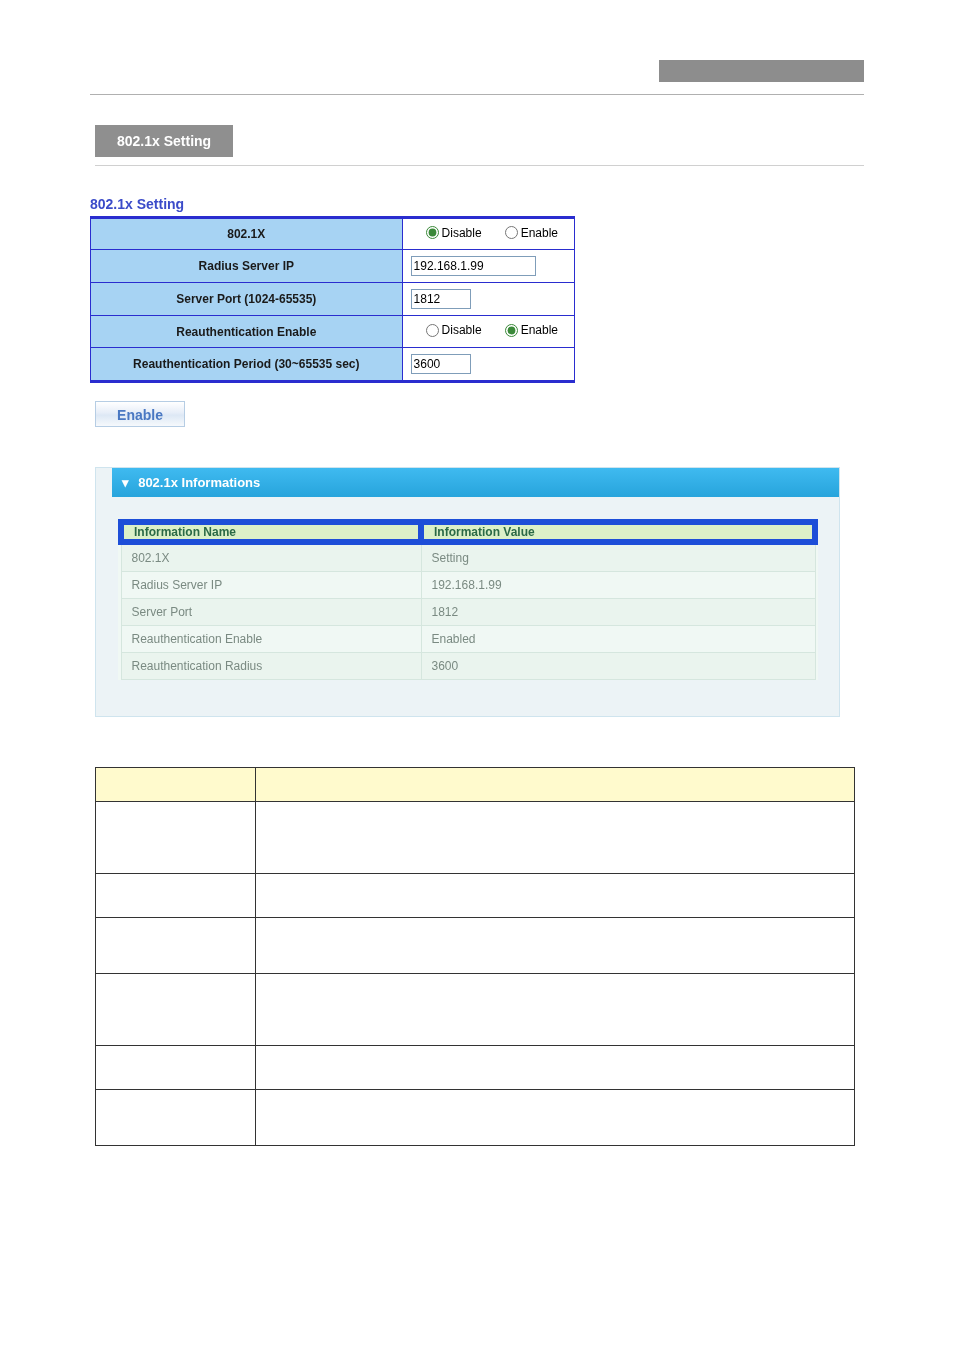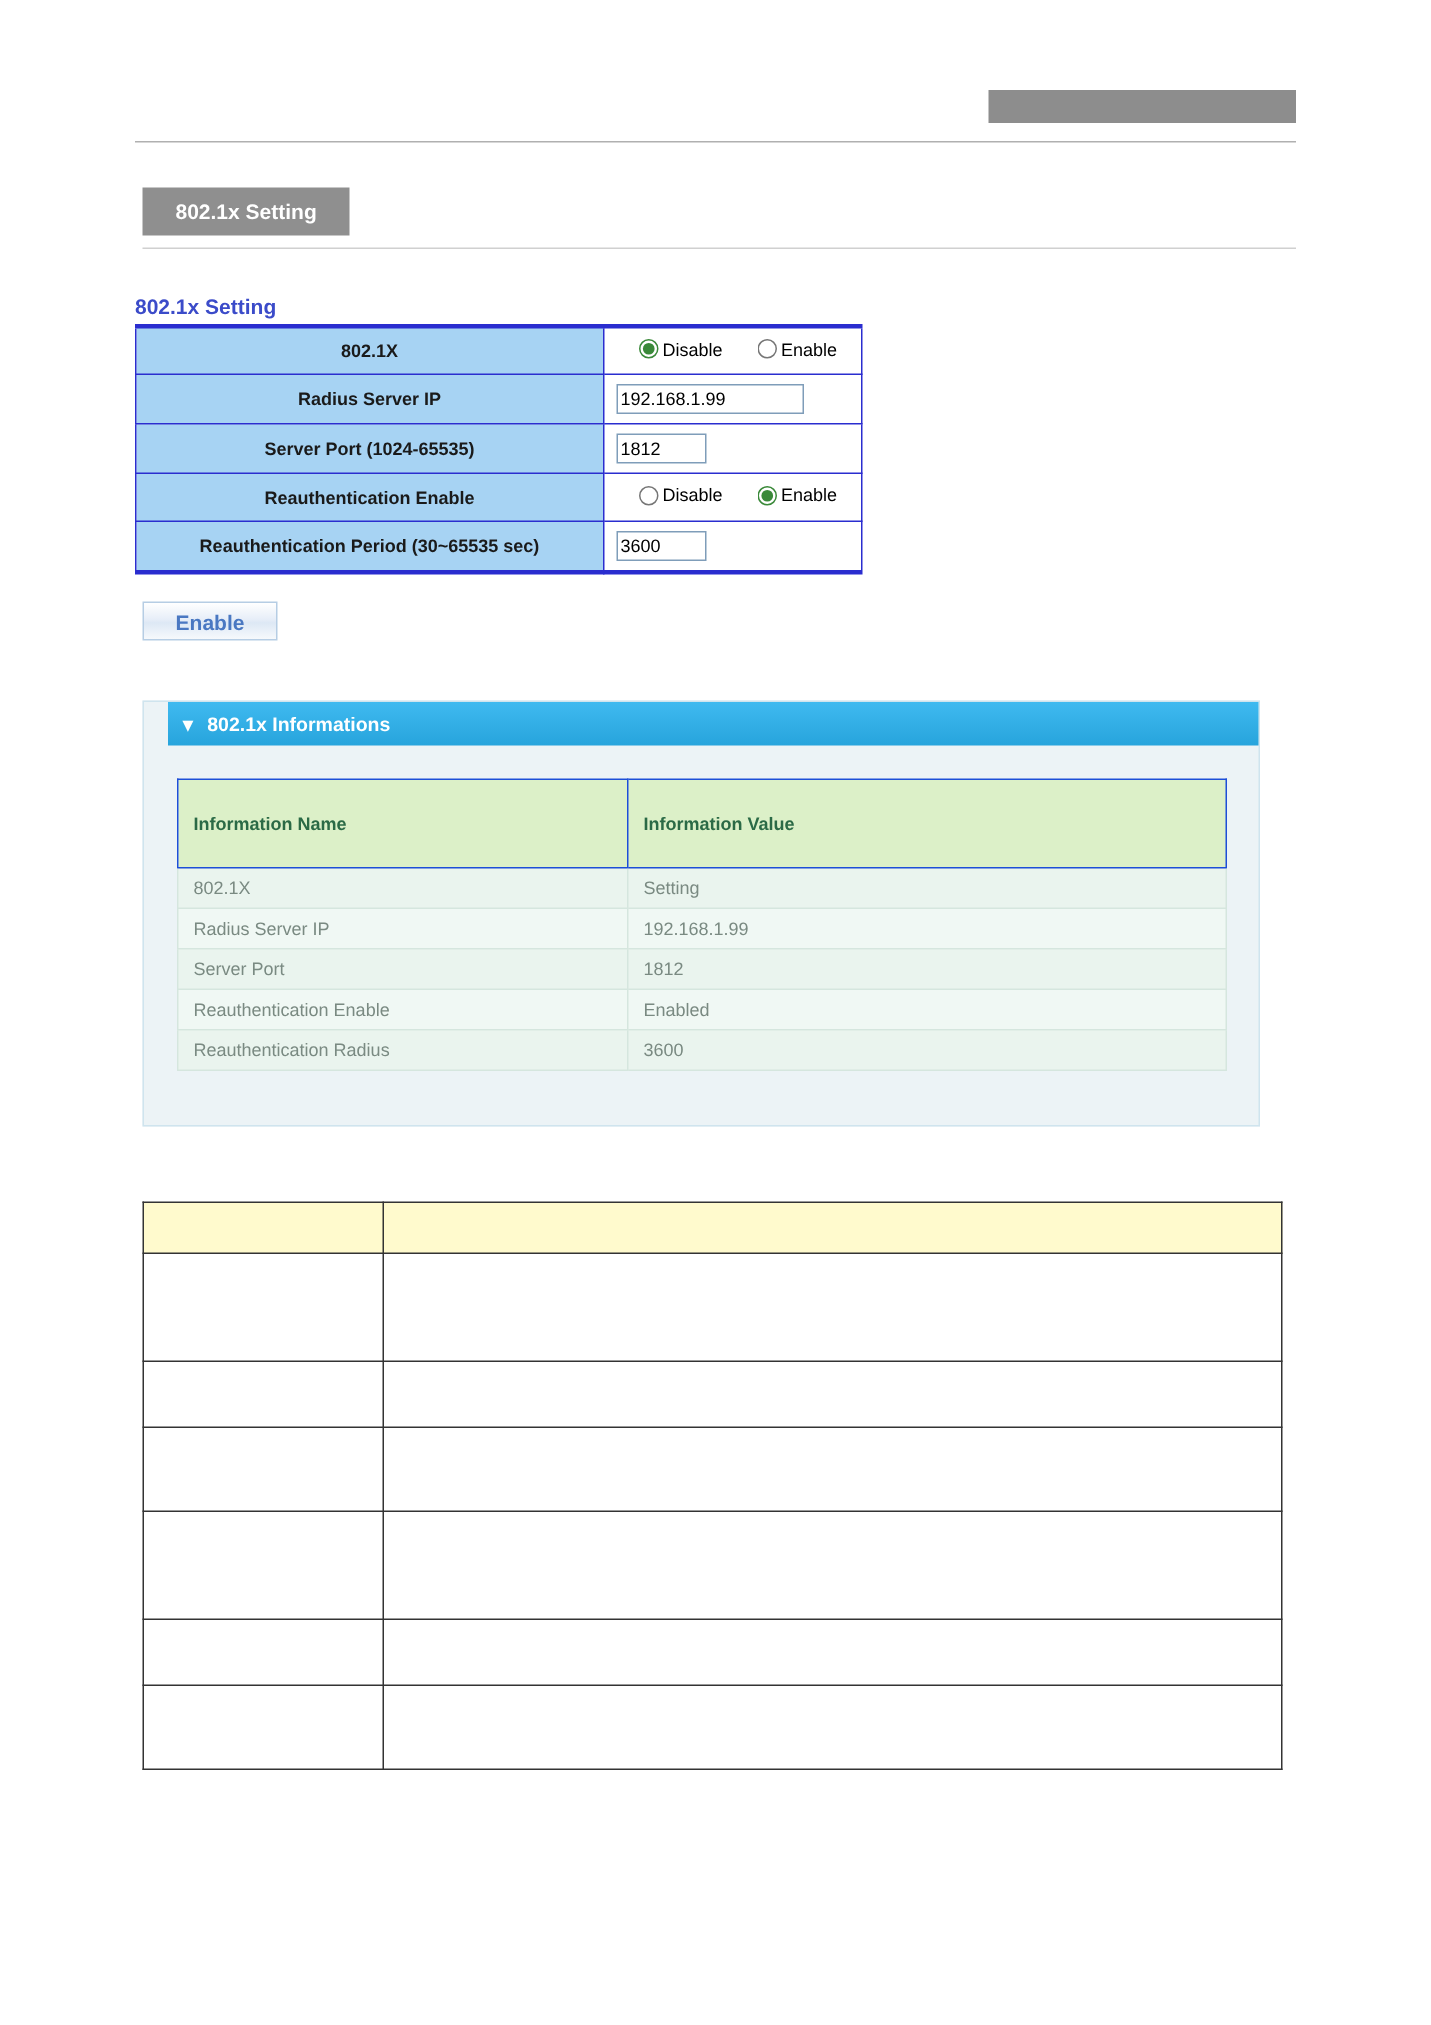--- a/index.html
+++ b/index.html
@@ -145,22 +145,22 @@
     margin: 22px 22px 0 22px;
     width: 700px;
     border-collapse: collapse;
     background: #f0f8f4;
   }
   table.info th {
     background: #dcf0c8;
     color: #2b6a46;
     font-weight: bold;
     text-align: left;
-    padding: 22px 10px;
-    border: 1px solid #1d4ed8;
+    padding: 0 10px;
+    border: 6px solid #1d4ed8;
     font-size: 12px;
   }
   table.info td {
     border: 1px solid #d5e6de;
     padding: 6px 10px;
     color: #7a8a82;
     font-size: 12px;
   }
   table.info tr:nth-child(even) td {
     background: #f0f8f4;

